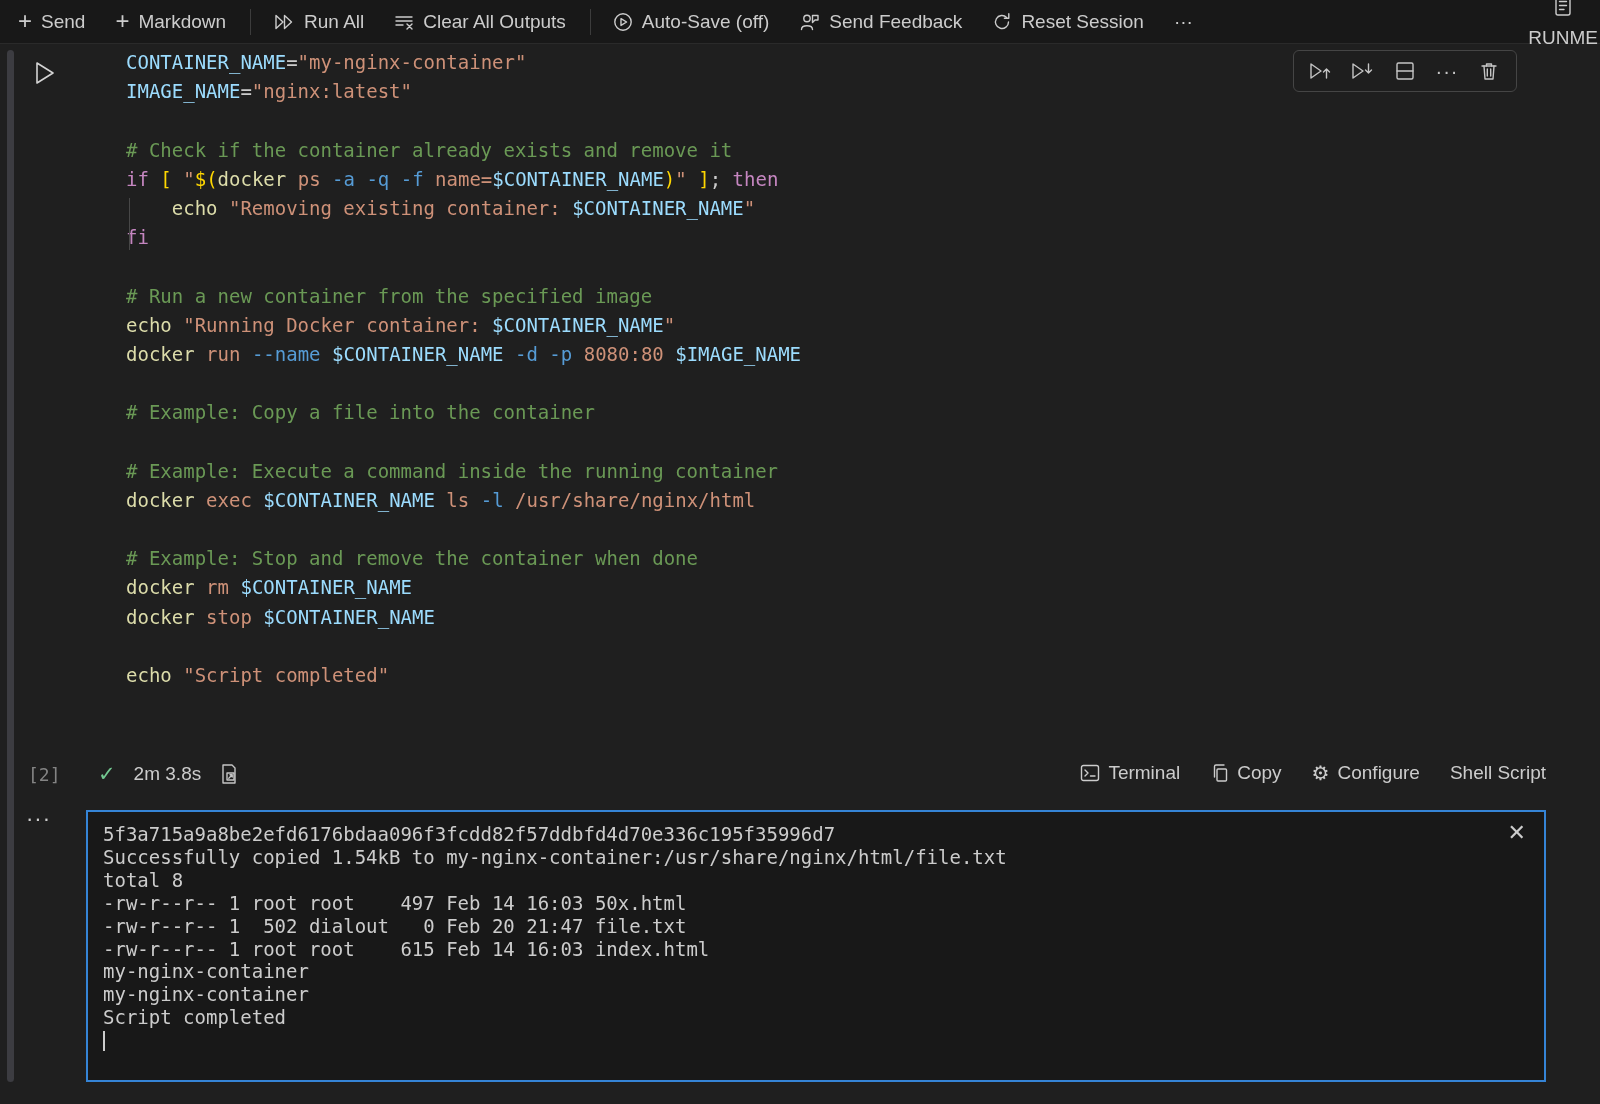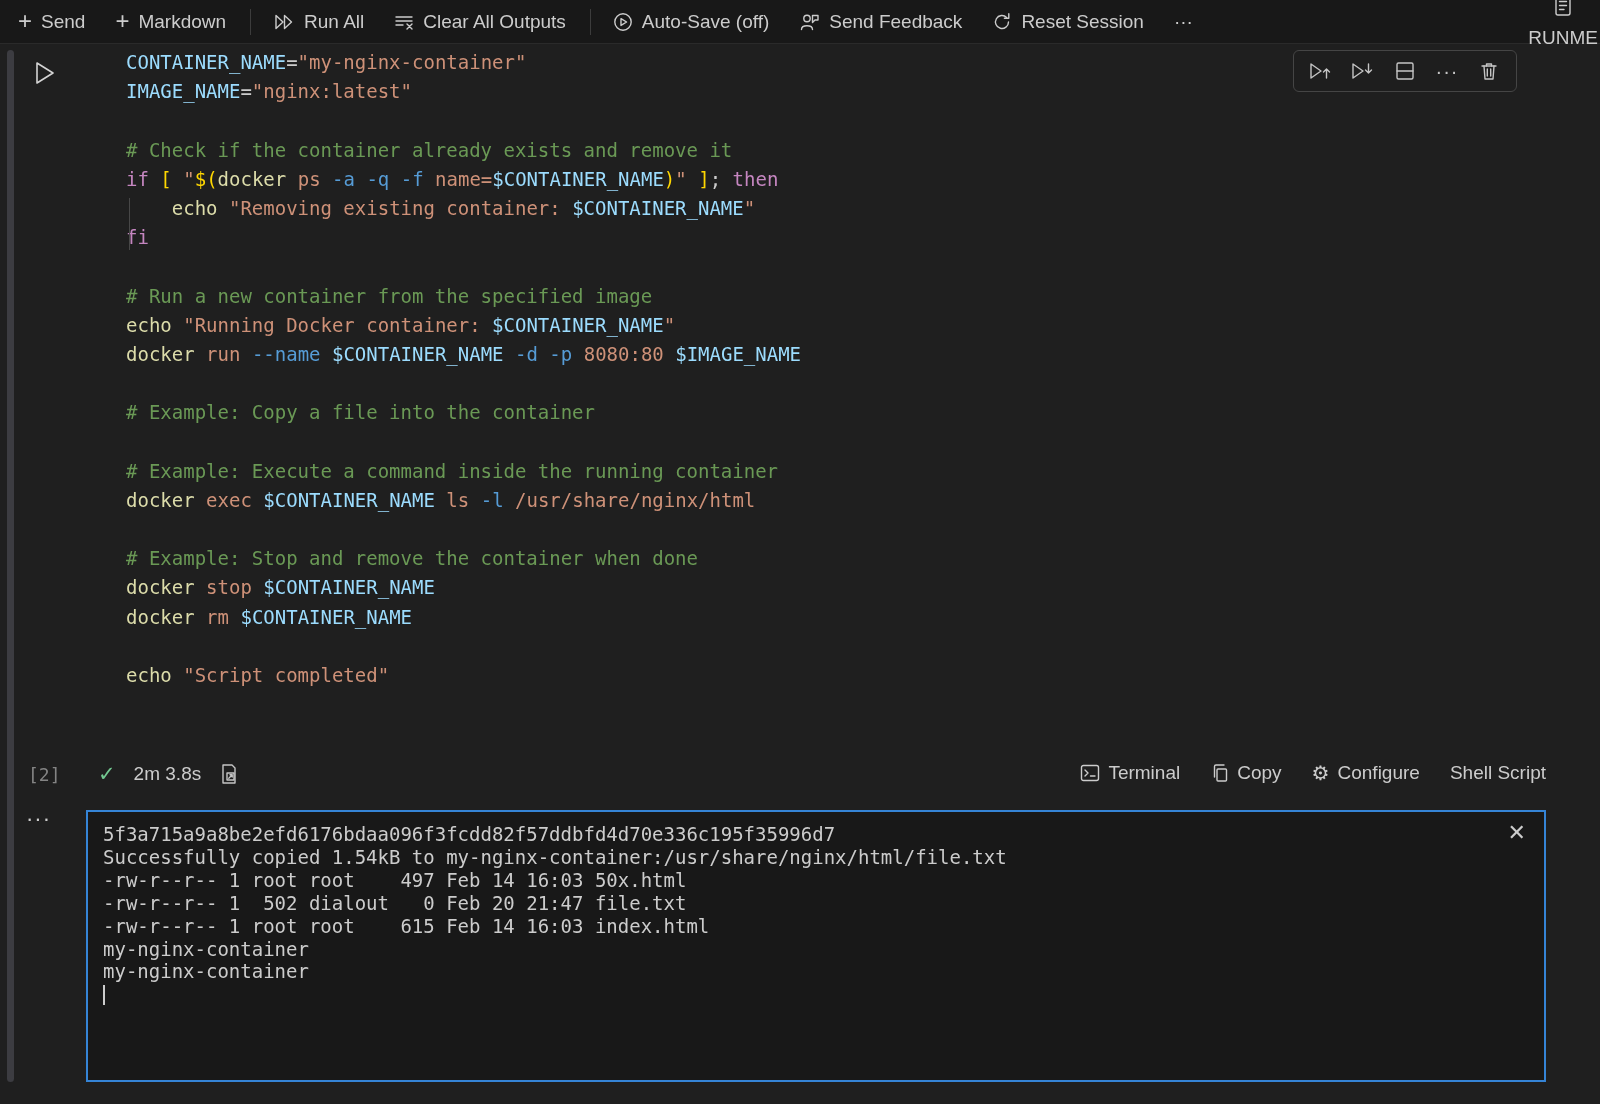--- a/index.html
+++ b/index.html
@@ -210,22 +210,22 @@
     <div class="code-line"><span class="tk-c"># Run a new container from the specified image</span></div>
     <div class="code-line"><span class="tk-f">echo</span><span class="tk-p"> </span><span class="tk-s">"Running Docker container: </span><span class="tk-v">$CONTAINER_NAME</span><span class="tk-s">"</span></div>
     <div class="code-line"><span class="tk-f">docker</span><span class="tk-p"> </span><span class="tk-a">run</span><span class="tk-p"> </span><span class="tk-o">--name</span><span class="tk-p"> </span><span class="tk-v">$CONTAINER_NAME</span><span class="tk-p"> </span><span class="tk-o">-d</span><span class="tk-p"> </span><span class="tk-o">-p</span><span class="tk-p"> </span><span class="tk-s">8080:80</span><span class="tk-p"> </span><span class="tk-v">$IMAGE_NAME</span></div>
     <div class="code-line">&nbsp;</div>
     <div class="code-line"><span class="tk-c"># Example: Copy a file into the container</span></div>
     <div class="code-line">&nbsp;</div>
     <div class="code-line"><span class="tk-c"># Example: Execute a command inside the running container</span></div>
     <div class="code-line"><span class="tk-f">docker</span><span class="tk-p"> </span><span class="tk-a">exec</span><span class="tk-p"> </span><span class="tk-v">$CONTAINER_NAME</span><span class="tk-p"> </span><span class="tk-a">ls</span><span class="tk-p"> </span><span class="tk-o">-l</span><span class="tk-p"> </span><span class="tk-s">/usr/share/nginx/html</span></div>
     <div class="code-line">&nbsp;</div>
     <div class="code-line"><span class="tk-c"># Example: Stop and remove the container when done</span></div>
+    <div class="code-line"><span class="tk-f">docker</span><span class="tk-p"> </span><span class="tk-a">rm</span><span class="tk-p"> </span><span class="tk-v">$CONTAINER_NAME</span></div>
     <div class="code-line"><span class="tk-f">docker</span><span class="tk-p"> </span><span class="tk-a">stop</span><span class="tk-p"> </span><span class="tk-v">$CONTAINER_NAME</span></div>
-    <div class="code-line"><span class="tk-f">docker</span><span class="tk-p"> </span><span class="tk-a">rm</span><span class="tk-p"> </span><span class="tk-v">$CONTAINER_NAME</span></div>
     <div class="code-line">&nbsp;</div>
     <div class="code-line"><span class="tk-f">echo</span><span class="tk-p"> </span><span class="tk-s">"Script completed"</span></div>
   </div>
 
 <div class="cell-footer">
   <span class="exec-count">[2]</span>
   <div class="footer-left">
     <span class="check">✓</span>
     <span class="duration">2m 3.8s</span>
     <span class="export-icon icon">
@@ -266,23 +266,25 @@
 </div>
 
 <div class="output-more">
   <span>···</span>
 </div>
 
 <div class="output-box">
   <div>
       <div class="out-line">5f3a715a9a8be2efd6176bdaa096f3fcdd82f57ddbfd4d70e336c195f35996d7</div>
       <div class="out-line">Successfully copied 1.54kB to my-nginx-container:/usr/share/nginx/html/file.txt</div>
+      <div class="out-line">total 8</div>
       <div class="out-line">-rw-r--r-- 1 root root    497 Feb 14 16:03 50x.html</div>
       <div class="out-line">-rw-r--r-- 1  502 dialout   0 Feb 20 21:47 file.txt</div>
       <div class="out-line">-rw-r--r-- 1 root root    615 Feb 14 16:03 index.html</div>
       <div class="out-line">my-nginx-container</div>
       <div class="out-line">my-nginx-container</div>
+      <div class="out-line">Script completed</div>
       <div class="out-line out-cursor-line"><span class="cursor"></span></div>
     </div>
   <div class="output-close">
     <span>✕</span>
   </div>
 </div>
 
 </body></html>

